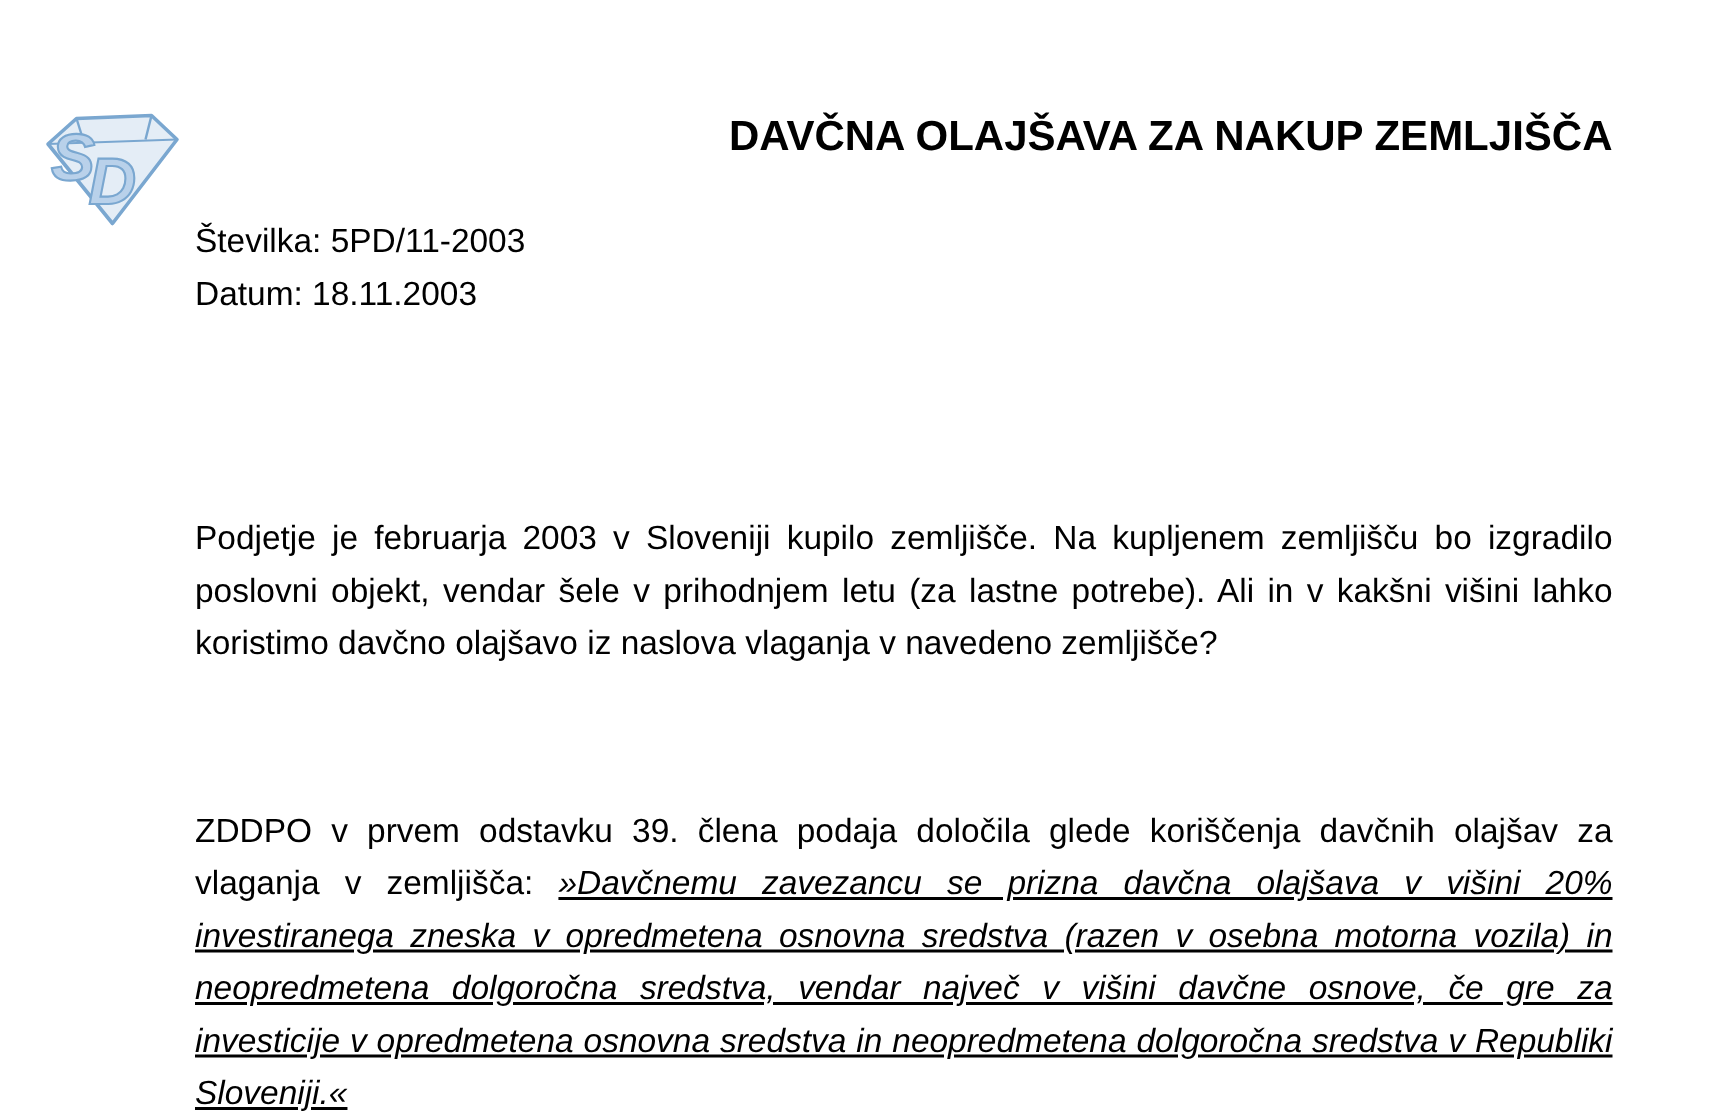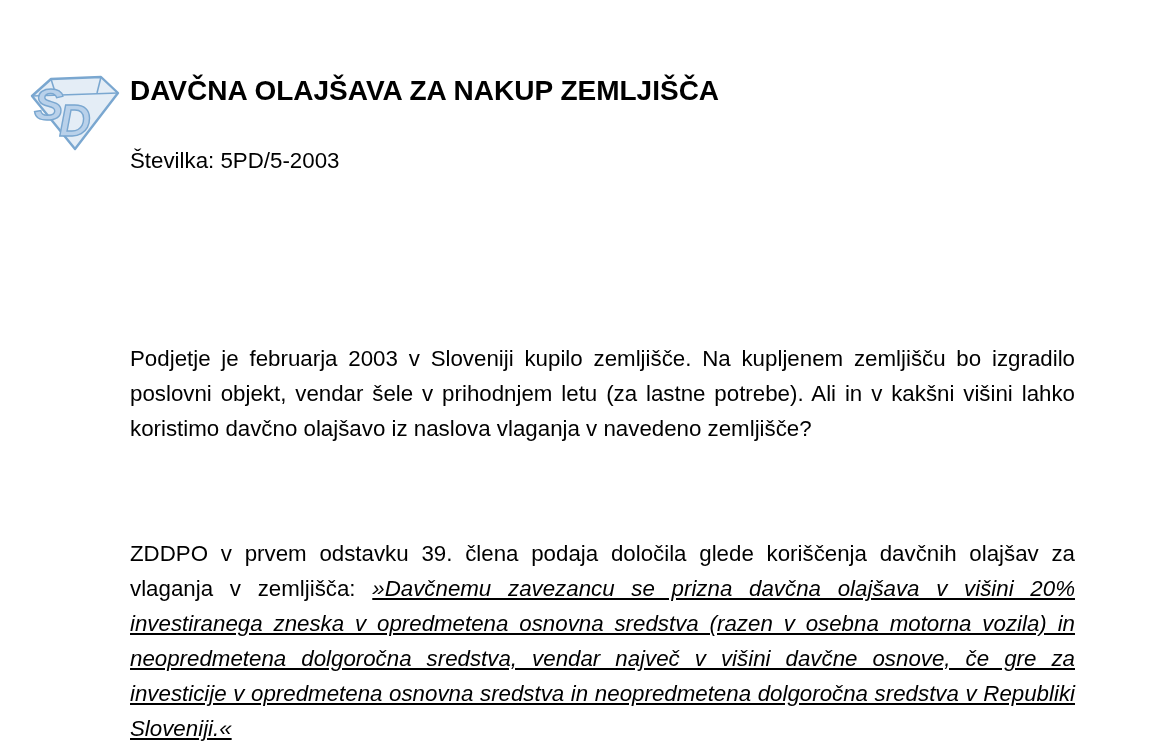--- a/index.html
+++ b/index.html
@@ -15,21 +15,21 @@
   .content {
     position: absolute;
     left: 130px;
     top: 0;
     width: 945px;
     height: 743px;
   }
   .abs { position: absolute; left: 0; width: 100%; margin: 0; }
   .doc-title {
     top: 74px;
-    text-align: left;
+    text-align: right;
     font-size: 28px;
     font-weight: 700;
     line-height: 34px;
     white-space: nowrap;
   }
   .body-text { font-size: 22.3px; line-height: 35px; }
   .just { text-align: justify; }
   .meta-block { top: 143px; }
   .meta-block p { margin: 0; }
   .q-heading { top: 252px; }
@@ -62,21 +62,22 @@
     <line x1="5" y1="24" x2="91" y2="21" stroke="#7aa7d0" stroke-width="1.3"></line>
     <text x="7" y="48" font-size="44" stroke="#7aa7d0" stroke-width="1.4" fill="#b9d1ea">S</text>
     <text x="32" y="64" font-size="44" stroke="#7aa7d0" stroke-width="1.4" fill="#b9d1ea">D</text>
   </svg>
 
   <div class="content">
 
     <h1 class="abs doc-title">DAVČNA OLAJŠAVA ZA NAKUP ZEMLJIŠČA</h1>
 
     <div class="abs meta-block body-text">
-      <p>Številka: 5PD/5-2003</p>
+      <p>Številka: 5PD/11-2003</p>
+      <p>Datum: 18.11.2003</p>
     </div>
 
 
     <p class="abs q-para body-text just">Podjetje je februarja 2003 v Sloveniji kupilo zemljišče. Na kupljenem zemljišču bo izgradilo poslovni objekt, vendar šele v prihodnjem letu (za lastne potrebe). Ali in v kakšni višini lahko koristimo davčno olajšavo iz naslova vlaganja v navedeno zemljišče?</p>
 
 
     <p class="abs m-para body-text just"><span>ZDDPO v prvem odstavku 39. člena podaja določila glede koriščenja davčnih olajšav za vlaganja v zemljišča: </span><em>»Davčnemu zavezancu se prizna davčna olajšava v višini 20% investiranega zneska v opredmetena osnovna sredstva (razen v osebna motorna vozila) in neopredmetena dolgoročna sredstva, vendar največ v višini davčne osnove, če gre za investicije v opredmetena osnovna sredstva in neopredmetena dolgoročna sredstva v Republiki Sloveniji.«</em></p>
 
   </div>
 </div>

